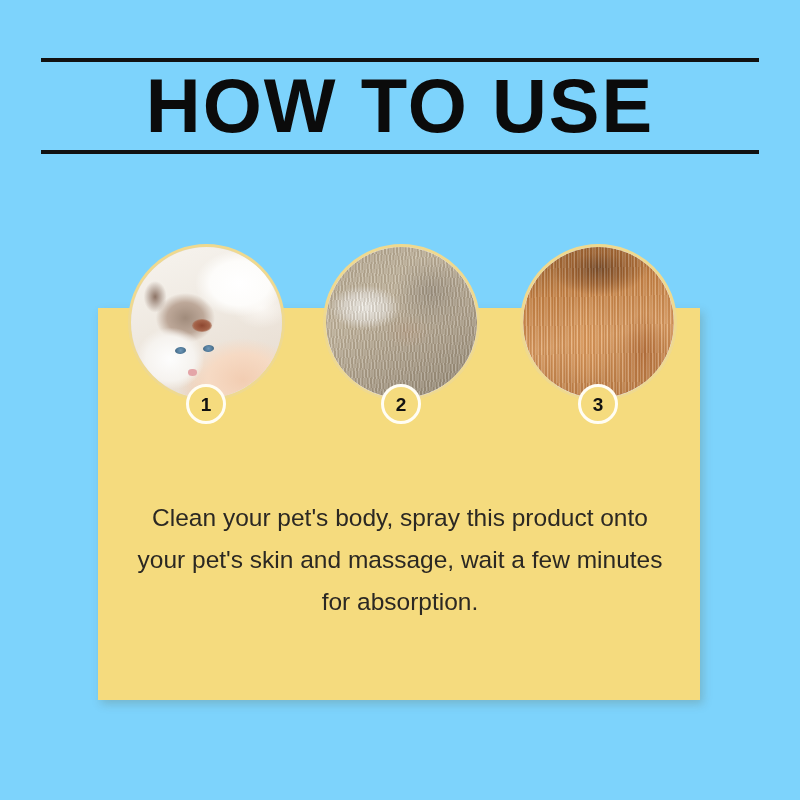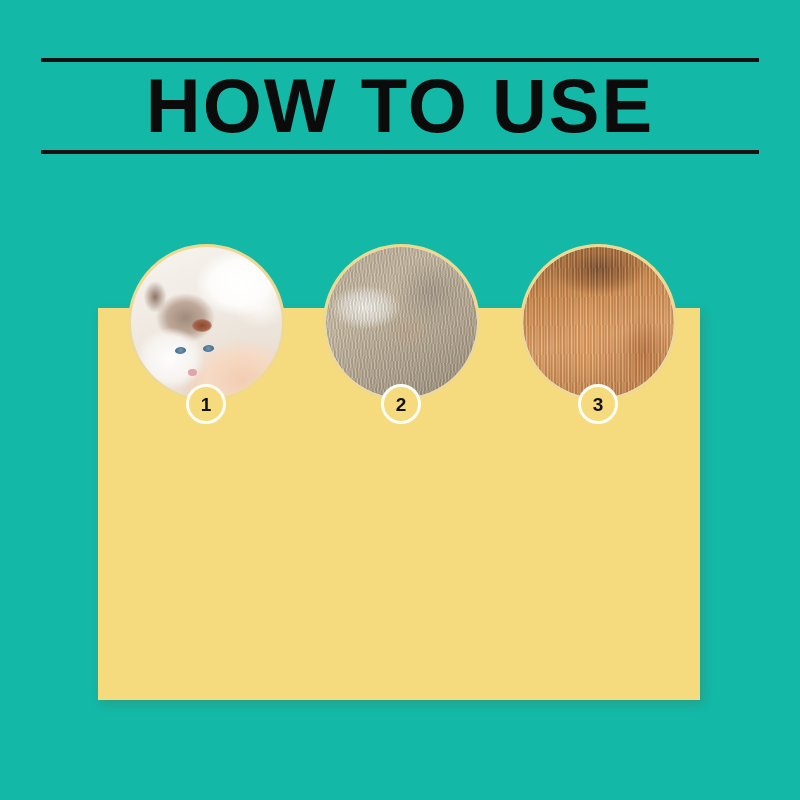--- a/index.html
+++ b/index.html
@@ -10,21 +10,21 @@
     height: 800px;
     background: #ffffff;
     font-family: "Liberation Sans", sans-serif;
     overflow: hidden;
   }
 
   #page {
     position: relative;
     width: 800px;
     height: 800px;
-    background: #14b8a6;
+    background: #7dd3fc;
     padding-left: 16px;
   }
 
   
   .header {
     position: absolute;
     left: 41px;
     top: 58px;
     width: 718px;
     height: 96px;
@@ -236,14 +236,15 @@
 
     <div class="step step-3">
       <div class="step-photo">
         <div class="photo-inner photo-fur-ginger"></div>
       </div>
       <div class="step-badge">3</div>
     </div>
 
   </div>
 
+  <p class="body-copy">Clean your pet's body, spray this product onto your pet's skin and massage, wait a few minutes for absorption.</p>
 
 </div>
 
 </body></html>

